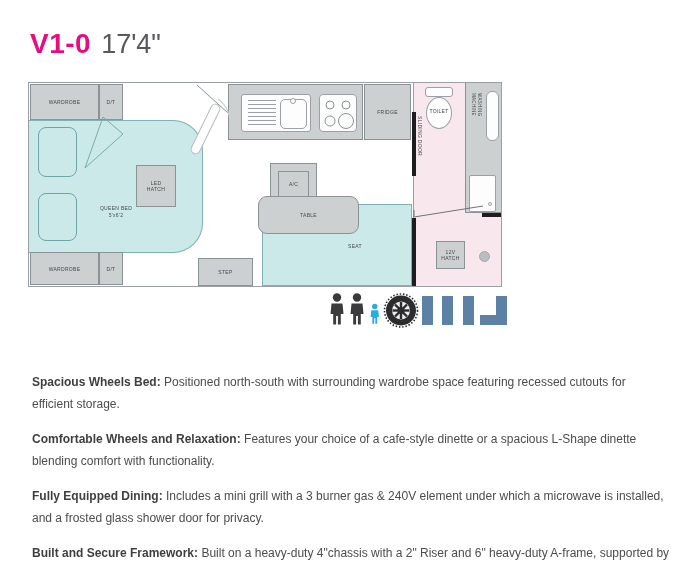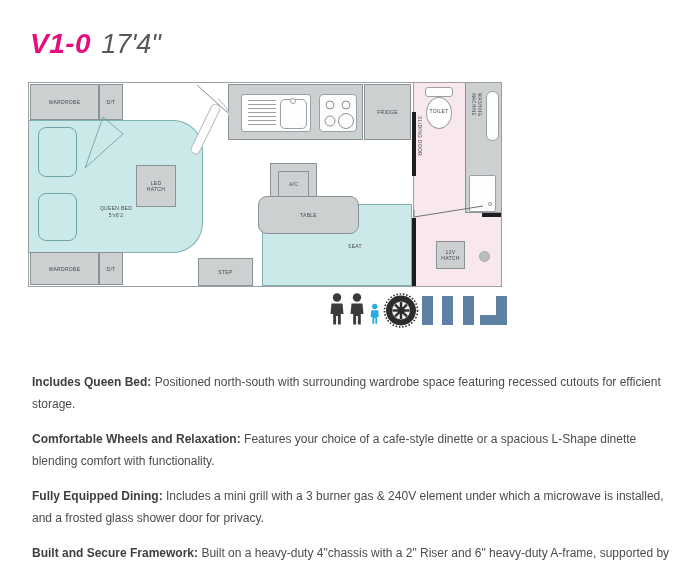--- a/index.html
+++ b/index.html
@@ -1,20 +1,20 @@
 <!DOCTYPE html>
 <html><head>
 <meta charset="utf-8">
 <style>
   * { box-sizing: border-box; margin: 0; padding: 0; }
   html,body { width:700px; height:566px; background:#ffffff; overflow:hidden;
     font-family:"Liberation Sans", sans-serif; }
 
   
-  #title-row { position:absolute; left:30px; top:28px; display:flex; align-items:center; gap:10px;font-style:italic; }
+  #title-row { position:absolute; left:30px; top:28px; display:flex; align-items:center; gap:10px; }
   #model-name { font-size:28px; font-weight:bold; color:#e60d7e; letter-spacing:0.5px; }
   #model-length { font-size:27px; font-weight:500; color:#58595c; }
 
   
   #plan { position:absolute; left:28px; top:82px; width:474px; height:205px;
     border:1px solid #9aa0a3; background:#fff; }
   .gbox { position:absolute; background:#ccd0d1; border:1px solid #8b9295;
     display:flex; align-items:center; justify-content:center; text-align:center;
     font-size:5px; color:#44494c; letter-spacing:0.3px; line-height:6px; }
   .plabel { position:absolute; font-size:5px; color:#44494c; letter-spacing:0.3px;
@@ -191,17 +191,17 @@
     <rect x="100" y="4" width="11" height="29"></rect>
     <rect x="120" y="4" width="11" height="29"></rect>
   </g>
   <g fill="#5d81a5">
     <rect x="141" y="4" width="11" height="29"></rect>
     <path d="M158,23 L174,23 L174,4 L185,4 L185,33 L158,33 Z"></path>
   </g>
 </svg>
 
 <div id="features">
-  <p><b>Includes Queen Bed:</b> <span>Positioned north-south with surrounding wardrobe space featuring recessed cutouts for efficient storage.</span></p>
+  <p><b>Spacious Wheels Bed:</b> <span>Positioned north-south with surrounding wardrobe space featuring recessed cutouts for efficient storage.</span></p>
   <p><b>Comfortable Wheels and Relaxation:</b> <span>Features your choice of a cafe-style dinette or  a spacious L-Shape dinette blending comfort with functionality.</span></p>
   <p><b>Fully Equipped Dining:</b> <span>Includes a mini grill with a 3 burner gas &amp; 240V element under which a microwave is installed, and a frosted glass shower door for privacy.</span></p>
   <p><b>Built and Secure Framework:</b> <span>Built on a heavy-duty 4"chassis with a 2" Riser and 6" heavy-duty A-frame, supported by 16" Wheels and 12" electric brakes on a heavy duty single axle.</span></p>
 </div>
 
 </body></html>

